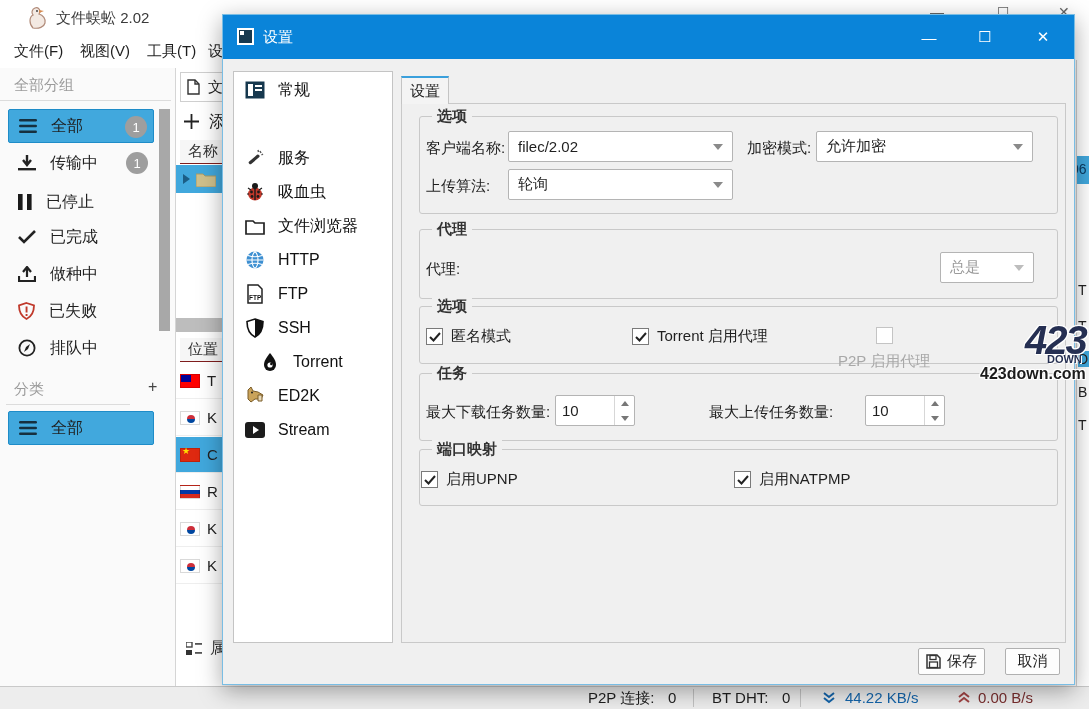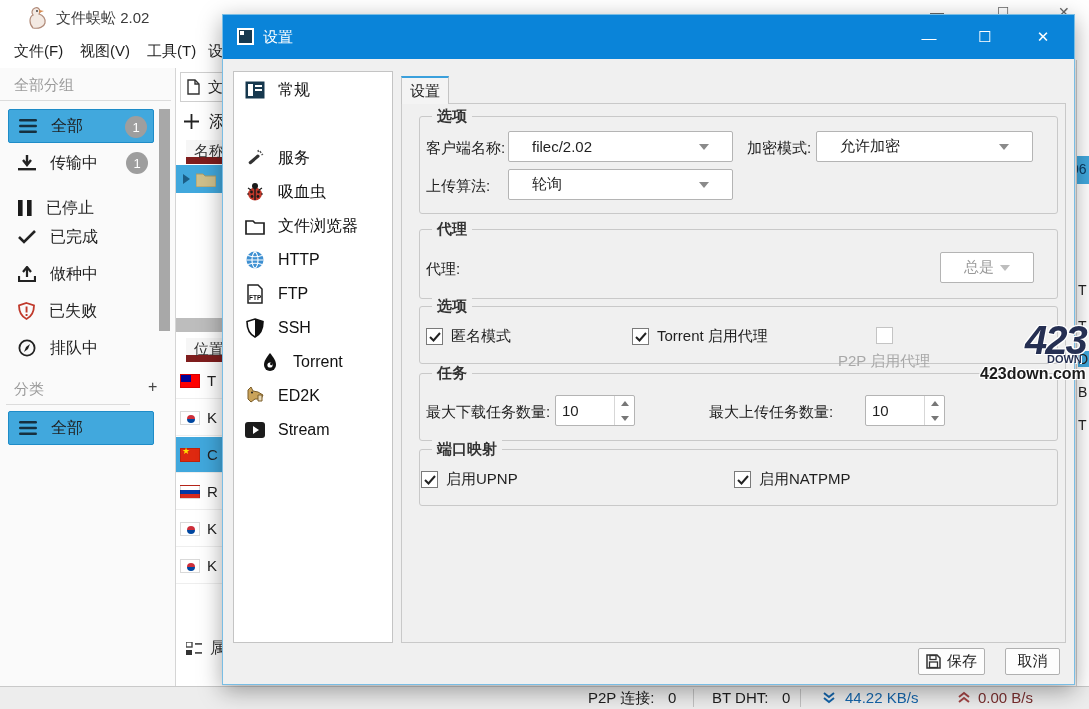--- a/index.html
+++ b/index.html
@@ -21,21 +21,21 @@
   .side-item.selected { background:#41a8dd; border:1px solid #1e8cc8; border-radius:2px; }
   .badge { position:absolute; right:6px; top:6px; width:22px; height:22px; border-radius:50%; background:#9e9e9e; color:#fff; font-size:13px; display:flex; align-items:center; justify-content:center; }
   .cat-label { left:14px; top:380px; font-size:15px; color:#9b9b9b; }
   .cat-plus { left:148px; top:378px; font-size:16px; color:#444; }
   .v-scroll { left:159px; top:109px; width:11px; height:222px; background:#a8a8a8; }
 
   
   .strip { left:175px; top:68px; width:47px; height:620px; background:#ffffff; border-left:1px solid #d5d5d5; overflow:hidden; }
   .strip-tab { position:absolute; left:4px; top:4px; width:60px; height:30px; background:#fff; border:1px solid #cfcfcf; display:flex; align-items:center; gap:8px; padding-left:6px; font-size:15px; }
   .strip-add { position:absolute; left:8px; top:42px; font-size:17px; color:#222; display:flex; gap:10px; align-items:center; }
-  .col-head { position:absolute; left:10px; width:60px; height:24px; background:#f6f6f6; border-bottom:7px solid #7f1d1d; font-size:15px; color:#333; padding:2px 0 0 8px; }
+  .col-head { position:absolute; left:4px; width:60px; height:24px; background:#f6f6f6; border-bottom:1px solid #7f1d1d; font-size:15px; color:#333; padding:2px 0 0 8px; }
   .sel-row { position:absolute; left:0; top:97px; width:60px; height:28px; background:#41a8dd; display:flex; align-items:center; gap:6px; padding-left:6px; }
   .hscroll-block { position:absolute; left:0; top:250px; width:60px; height:14px; background:#bdbdbd; }
   .peer-row { position:absolute; left:0; width:60px; height:36px; display:flex; align-items:center; gap:7px; padding-left:4px; font-size:15px; color:#222; border-bottom:1px solid #eee; }
   .peer-row.selected { background:#41a8dd; }
   .flag { width:20px; height:14px; flex:0 0 auto; border:1px solid rgba(0,0,0,.15); }
   .flag-tw { background:linear-gradient(#fe0000,#fe0000); position:relative; }
   .flag-tw::after{ content:""; position:absolute; left:0; top:0; width:10px; height:7px; background:#000095; }
   .flag-kr { background:#fff; position:relative; }
   .flag-kr::after{ content:""; position:absolute; left:6px; top:3px; width:8px; height:8px; border-radius:50%; background:linear-gradient(#cd2e3a 50%,#0047a0 50%); }
   .flag-cn { background:#de2910; position:relative; }
@@ -70,21 +70,21 @@
   .nav-item.selected { background:#35a2db; }
   .nav-ico { width:22px; height:22px; flex:0 0 auto; display:flex; align-items:center; justify-content:center; }
 
   
   .dlg-tab { left:178px; top:61px; width:48px; height:28px; background:#f4f4f4; border:1px solid #c4c4c4; border-bottom:none; border-top:2px solid #3aa0dc; font-size:15px; display:flex; align-items:center; justify-content:center; z-index:2; }
   .dlg-pane { left:178px; top:88px; width:665px; height:540px; border:1px solid #c9c9c9; background:#f0f0f0; }
 
   .groupbox { position:absolute; border:1px solid #c9c9c9; border-radius:3px; }
   .gb-title { position:absolute; top:-10px; left:12px; background:#f0f0f0; padding:0 5px; font-size:15px; font-weight:bold; color:#333; }
   .fldlabel { position:absolute; font-size:15px; color:#1f1f1f; }
-  .combo { position:absolute; background:#fff; border:1px solid #b4b4b4; border-radius:2px; height:31px; display:flex; align-items:center; justify-content:space-between; padding:0 23px; font-size:15px; color:#1f1f1f; }
+  .combo { position:absolute; background:#fff; border:1px solid #b4b4b4; border-radius:2px; height:31px; display:flex; align-items:center; justify-content:space-between; padding:0 9px; font-size:15px; color:#1f1f1f; }
   .combo .arrow { width:0; height:0; border-left:5px solid transparent; border-right:5px solid transparent; border-top:6px solid #8a8a8a; }
   .combo.disabled { color:#9a9a9a; }
   .combo.disabled .arrow { border-top-color:#bdbdbd; }
 
   .cbrow { position:absolute; display:flex; align-items:center; gap:8px; font-size:15px; color:#1f1f1f; }
   .cbrow.disabled { color:#a8a8a8;flex-direction:column; }
   .cbx { width:17px; height:17px; background:#fff; border:1px solid #7a7a7a; display:flex; align-items:center; justify-content:center; }
   .cbrow.disabled .cbx { border-color:#c4c4c4; }
 
   .spin { position:absolute; width:80px; height:31px; background:#fff; border:1px solid #b4b4b4; border-radius:2px; }
@@ -146,21 +146,21 @@
 <div class="side-item" style="top:146px;">
   <span>
       <svg width="18" height="16" viewBox="0 0 18 16">
         <path d="M9 0 V9 M5 5 L9 10 L13 5" stroke="#222" stroke-width="2.4" fill="none"></path>
         <rect y="13" width="18" height="2.4" fill="#222"></rect>
       </svg>
     </span>
   <span>传输中</span>
   <span class="badge">1</span>
 </div>
-<div class="side-item" style="top:191px;text-align:right;">
+<div class="side-item" style="top:185px;text-align:right;">
   <span>
       <svg width="14" height="16" viewBox="0 0 14 16">
         <rect width="4.6" height="16" fill="#1a1a1a"></rect>
         <rect x="9" width="4.6" height="16" fill="#1a1a1a"></rect>
       </svg>
     </span>
   <span>已停止</span>
 </div>
 <div class="side-item" style="top:220px;">
   <span>

